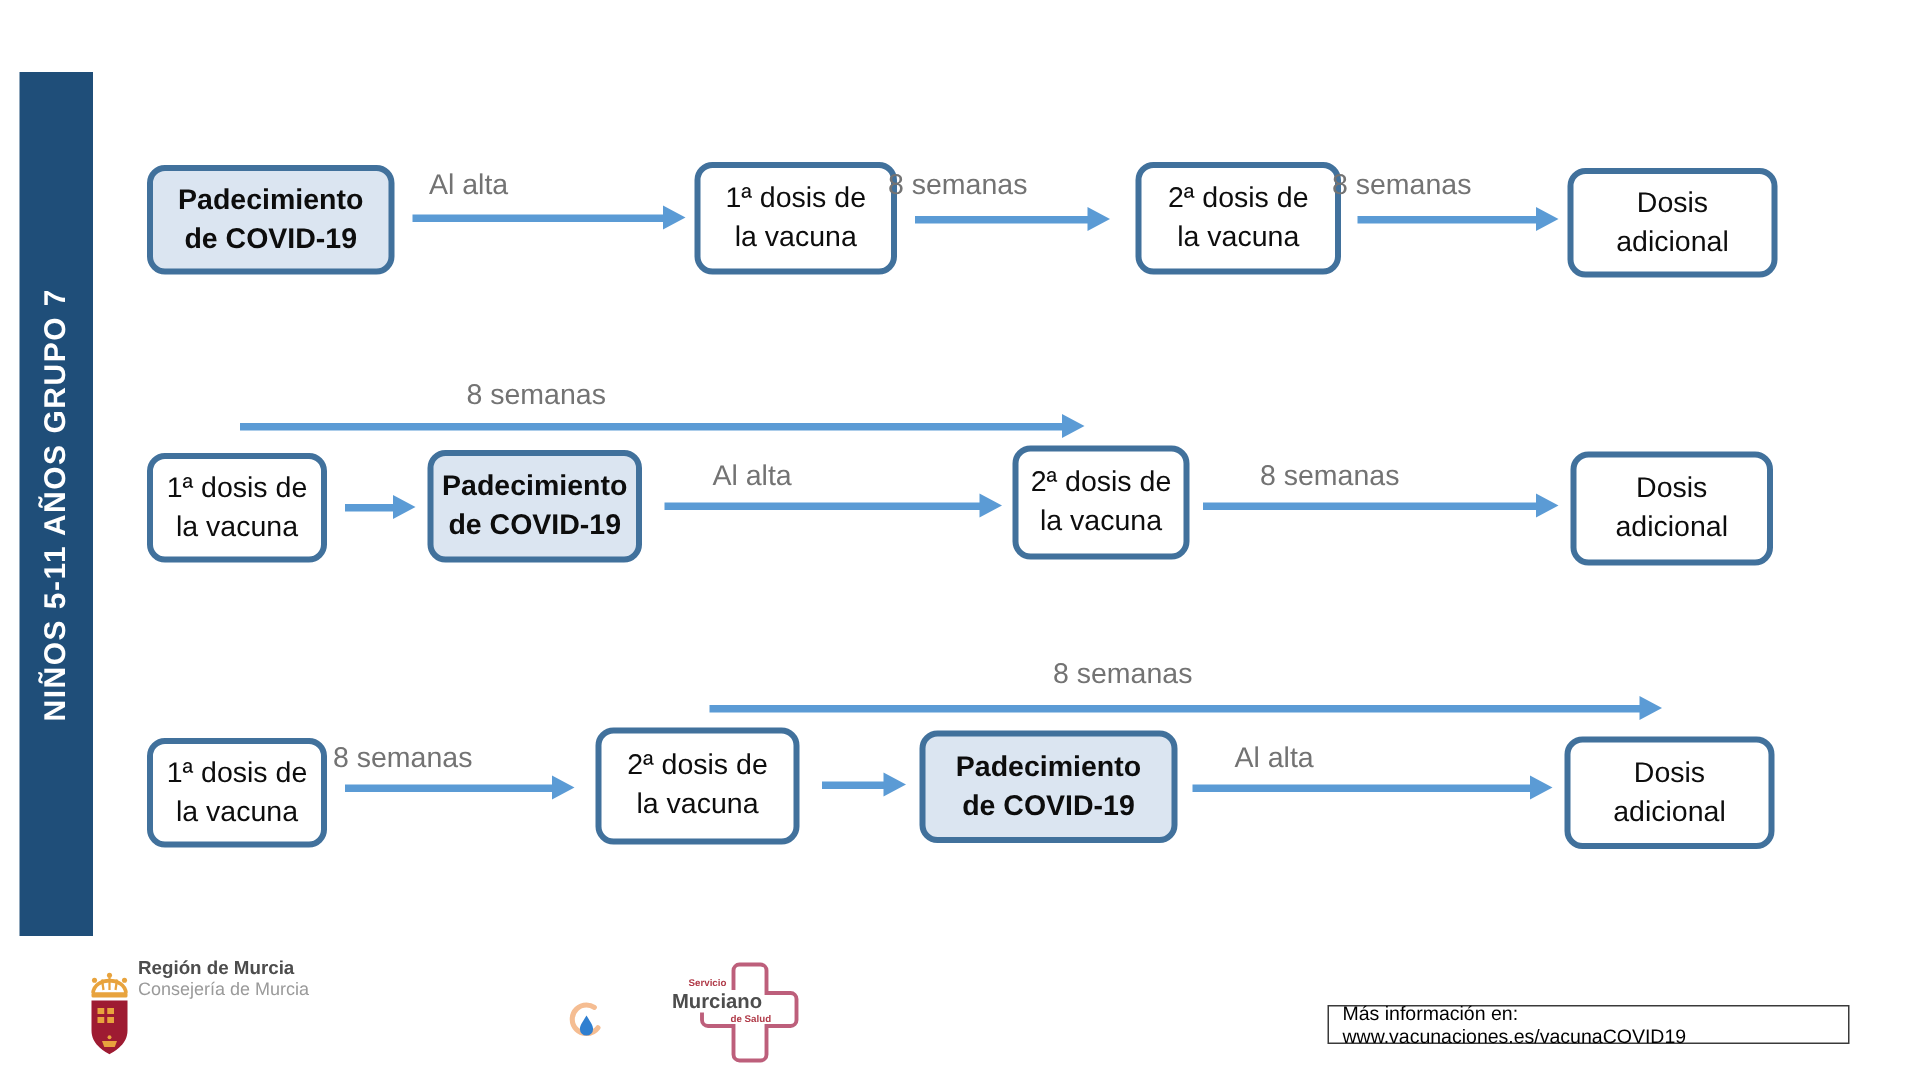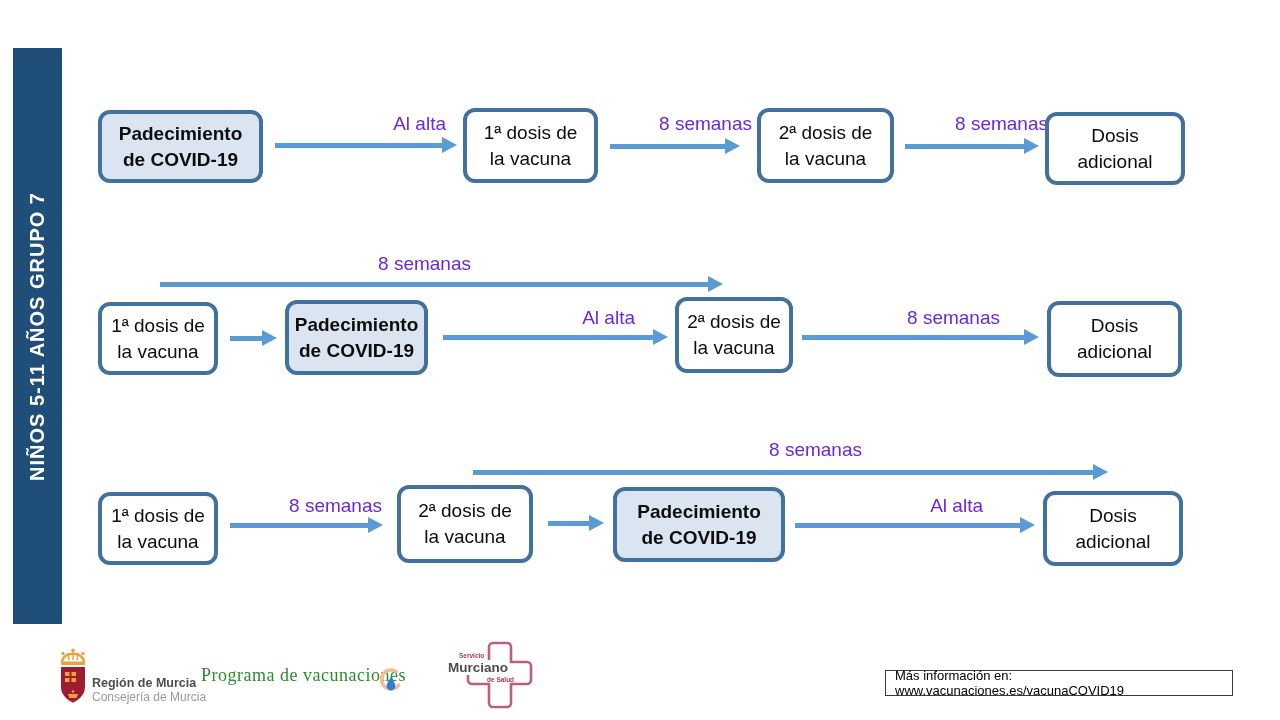--- a/index.html
+++ b/index.html
@@ -27,25 +27,25 @@
   .node.highlight { background:#dbe5f1; font-weight:bold; }
   
   .arrow { position:absolute; height:16px; }
   .arrow .shaft { position:absolute; left:0; right:11px; top:5.5px; height:5px; background:#5b9bd5; }
   .arrow .head {
     position:absolute; right:0; top:0; width:0; height:0;
     border-top:8px solid transparent; border-bottom:8px solid transparent;
     border-left:15px solid #5b9bd5;
   }
   .arrow-label {
-    position:absolute; width:160px; text-align:right;
-    font-size:19px; color:#6d28d9; line-height:24px;
-  }
-  
-  .region-text { position:absolute; left:92px; top:676px; line-height:14px; }
+    position:absolute; width:160px; text-align:left;
+    font-size:19px; color:#737373; line-height:24px;
+  }
+  
+  .region-text { position:absolute; left:92px; top:638px; line-height:14px; }
   .region-title { font-size:12.5px; font-weight:bold; color:#4d4d4d; display:block; }
   .region-sub   { font-size:12px; color:#9a9a9a; display:block; }
   .program-label {
     position:absolute; left:201px; top:665px;
     font-family:"Liberation Serif", serif; font-size:18px; color:#2e8b2d; letter-spacing:0.5px;
   }
   .sms-logo { position:absolute; left:445px; top:640px; width:92px; height:74px; }
   .sms-servicio { position:absolute; left:14px; top:12px; font-size:6.5px; font-weight:bold; color:#b03a48; }
   .sms-murciano { position:absolute; left:2px; top:20px; font-size:13.5px; font-weight:bold; color:#4d4d4d; background:#ffffff; padding:0 1px;text-align:right; }
   .sms-desalud  { position:absolute; left:42px; top:36px; font-size:6.5px; font-weight:bold; color:#b03a48; }
@@ -188,21 +188,20 @@
       <rect x="15.5" y="32" width="4.5" height="4"></rect>
     </g>
     <circle cx="17" cy="45.5" r="1.3" fill="#e8a33d"></circle>
     <path d="M12,48 h10 l-1.5,4 h-7 z" fill="#e8a33d"></path>
   </svg>
   <div class="region-text">
     <span class="region-title">Región de Murcia</span>
     <span class="region-sub">Consejería de Murcia</span>
   </div>
 
-  <span class="program-label">Programa de vacunaciones</span>
   <svg style="position:absolute; left:378px; top:666px" width="26" height="30" viewBox="0 0 26 30">
     <circle cx="13" cy="13.5" r="9.5" fill="none" stroke="#f5bd92" stroke-width="3.4" stroke-dasharray="44 16" stroke-dashoffset="-6" stroke-linecap="round"></circle>
     <path d="M13,11 C15.4,15 17.4,17.5 17.4,20 a4.4,4.4 0 1 1 -8.8,0 C8.6,17.5 10.6,15 13,11 z" fill="#2f7fd0"></path>
   </svg>
 
   <div class="sms-logo">
     <svg width="92" height="74" viewBox="0 0 92 74">
       <path d="M48,3 h14 a4,4 0 0 1 4,4 v15 h16 a4,4 0 0 1 4,4 v14 a4,4 0 0 1 -4,4 h-16 v19 a4,4 0 0 1 -4,4 h-14 a4,4 0 0 1 -4,-4 v-19 h-17 a4,4 0 0 1 -4,-4 v-14 a4,4 0 0 1 4,-4 h17 v-15 a4,4 0 0 1 4,-4 z" fill="none" stroke="#bd5f7b" stroke-width="2.6"></path>
     </svg>
     <span class="sms-servicio">Servicio</span>

